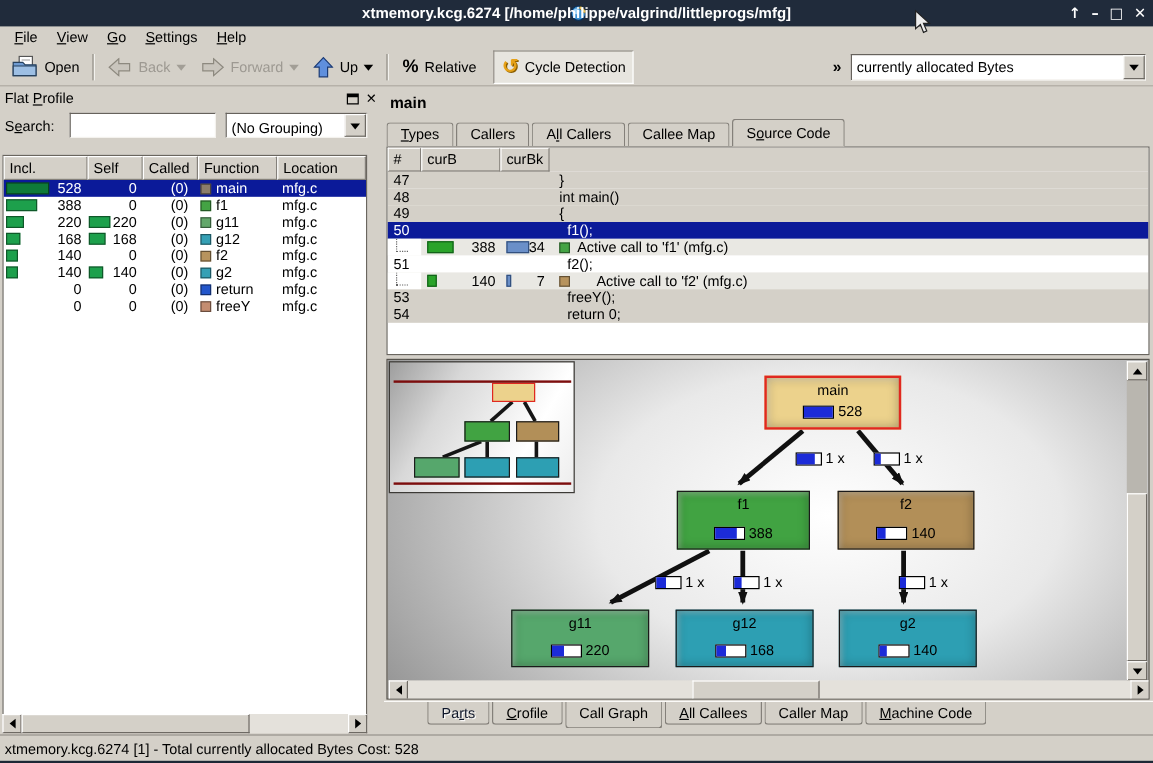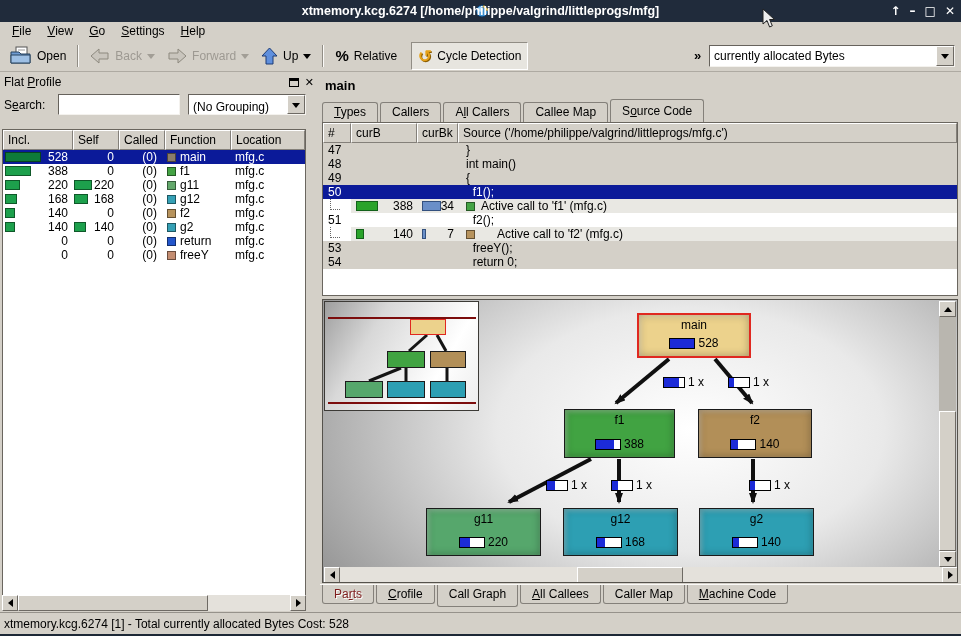--- a/index.html
+++ b/index.html
@@ -118,21 +118,21 @@
   .ebar { width:22px; height:11px; background:#fff; border:1px solid #000; position:relative; flex:none; }
   .ebar i { position:absolute; left:0; top:0; bottom:0; background:#1c2bd8; }
   #g-vscroll { right:1px; top:1px; width:17px; height:266px; background:#b9b6af; position:absolute; }
   #g-hscroll { left:1px; top:267px; width:634px; height:16px; position:absolute; }
 
   
   .btabrow { position:absolute; left:322px; top:585px; height:23px; display:flex; align-items:flex-start; }
   .btab { border:1px solid #84807a; border-top:none; border-radius:0 0 3px 3px; background:#d4d0c8;
           padding:2px 11px; height:19px; margin-right:2px; white-space:nowrap; }
   .btab.selected { height:22px; position:relative; z-index:2; }
-  .btab.disabled { color:#7f1d1d; text-shadow:1px 1px 0 #fff; }
+  .btab.disabled { color:#0f172a; text-shadow:1px 1px 0 #fff;margin-left:34px; }
   .btab-base { position:absolute; left:320px; top:584px; width:641px; height:1px; background:#fbfaf8; }
 
   
   .statusbar { position:absolute; left:0; top:612px; width:961px; height:22px; border-top:1px solid #96928b;
                display:flex; align-items:center; padding-left:4px; }
   .win-bottom { position:absolute; left:0; top:634px; width:961px; height:2px; background:#1d2836; }
 
   .cursor { position:absolute; left:762px; top:8px; z-index:50; pointer-events:none; }
 </style>
 </head>
@@ -409,21 +409,20 @@
       <div class="tab"><span>Callers</span></div>
       <div class="tab"><span>A</span><span class="u">l</span><span>l Callers</span></div>
       <div class="tab"><span>Callee Map</span></div>
       <div class="tab selected"><span>S</span><span class="u">o</span><span>urce Code</span></div>
     </div>
   <div id="src-table">
     <div class="thead" id="src-head">
         <div class="hc s0">#</div>
         <div class="hc s1">curB</div>
         <div class="hc s2">curBk</div>
-        <div class="hc s3">Source ('/home/philippe/valgrind/littleprogs/mfg.c')</div>
       </div>
     <div id="src-rows">
         <div class="src-row bg-gray">
           <div class="scell s0">47</div>
           <div class="scell s1"></div>
           <div class="scell s2"></div>
           <div class="scell s3">}</div>
         </div>
         <div class="src-row bg-gray">
           <div class="scell s0">48</div>

